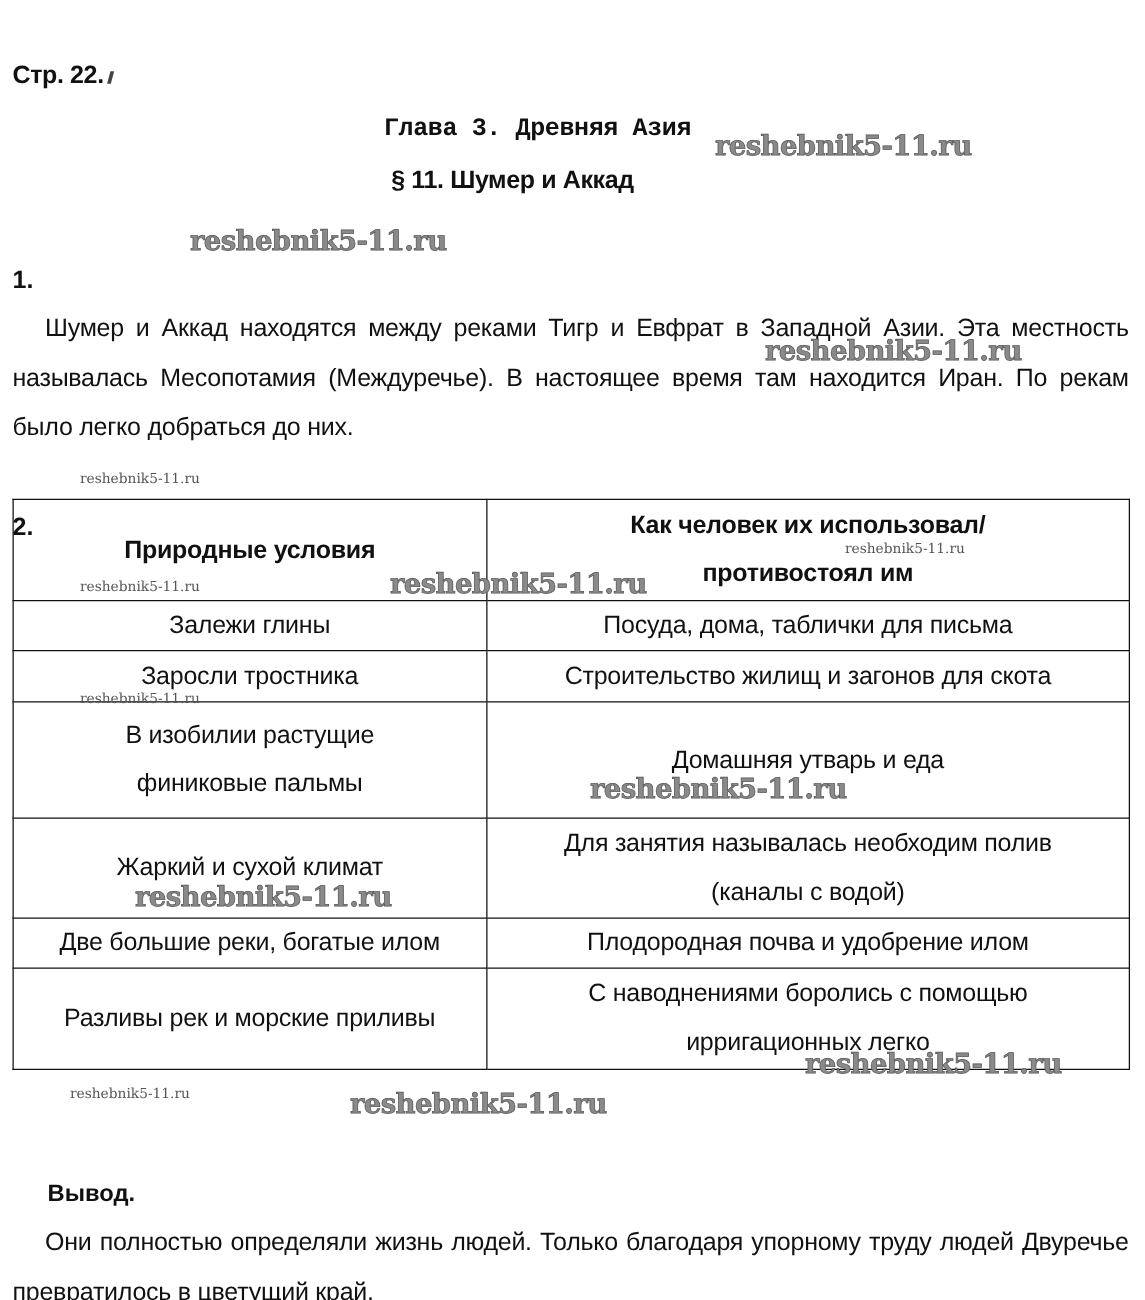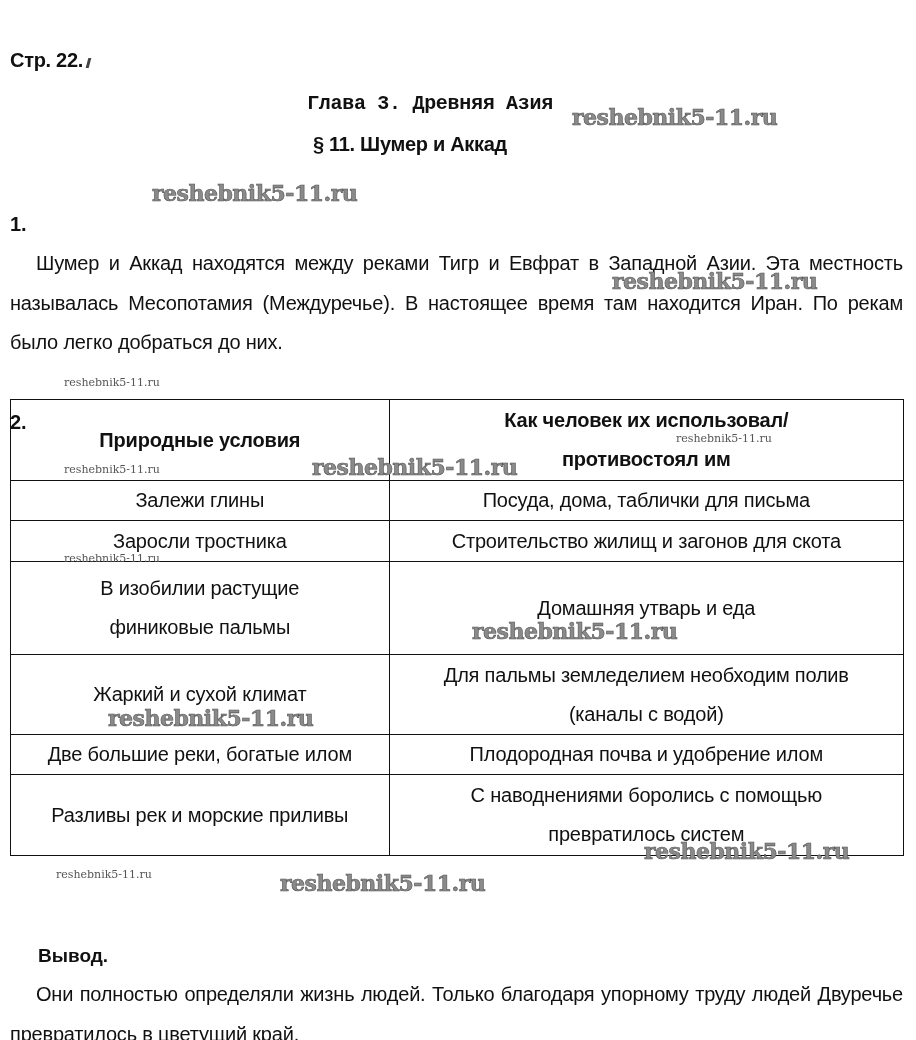--- a/index.html
+++ b/index.html
@@ -134,33 +134,33 @@
     <tr class="r-3">
       <td class="top-align">
         <div>В изобилии растущие</div>
         <div>финиковые пальмы</div>
       </td>
       <td class="top-align">Домашняя утварь и еда</td>
     </tr>
     <tr class="r-4">
       <td>Жаркий и сухой климат</td>
       <td>
-        <div>Для пальмы земледелием необходим полив</div>
+        <div>Для занятия называлась необходим полив</div>
         <div>(каналы с водой)</div>
       </td>
     </tr>
     <tr class="r-5">
       <td>Две большие реки, богатые илом</td>
       <td>Плодородная почва и удобрение илом</td>
     </tr>
     <tr class="r-6">
       <td>Разливы рек и морские приливы</td>
       <td>
         <div>С наводнениями боролись с помощью</div>
-        <div>превратилось систем</div>
+        <div>ирригационных легко</div>
       </td>
     </tr>
   </tbody>
 </table>
 
 <div class="abs conclusion-title">Вывод.</div>
 <div class="abs para" style="top:928px;">Они полностью определяли жизнь людей. Только благодаря упорному труду людей Двуречье превратилось в цветущий край.</div>
 
 <div class="wm big" style="left:572px; top:104px;">reshebnik5-11.ru</div>
 <div class="wm big" style="left:152px; top:180px;">reshebnik5-11.ru</div>

